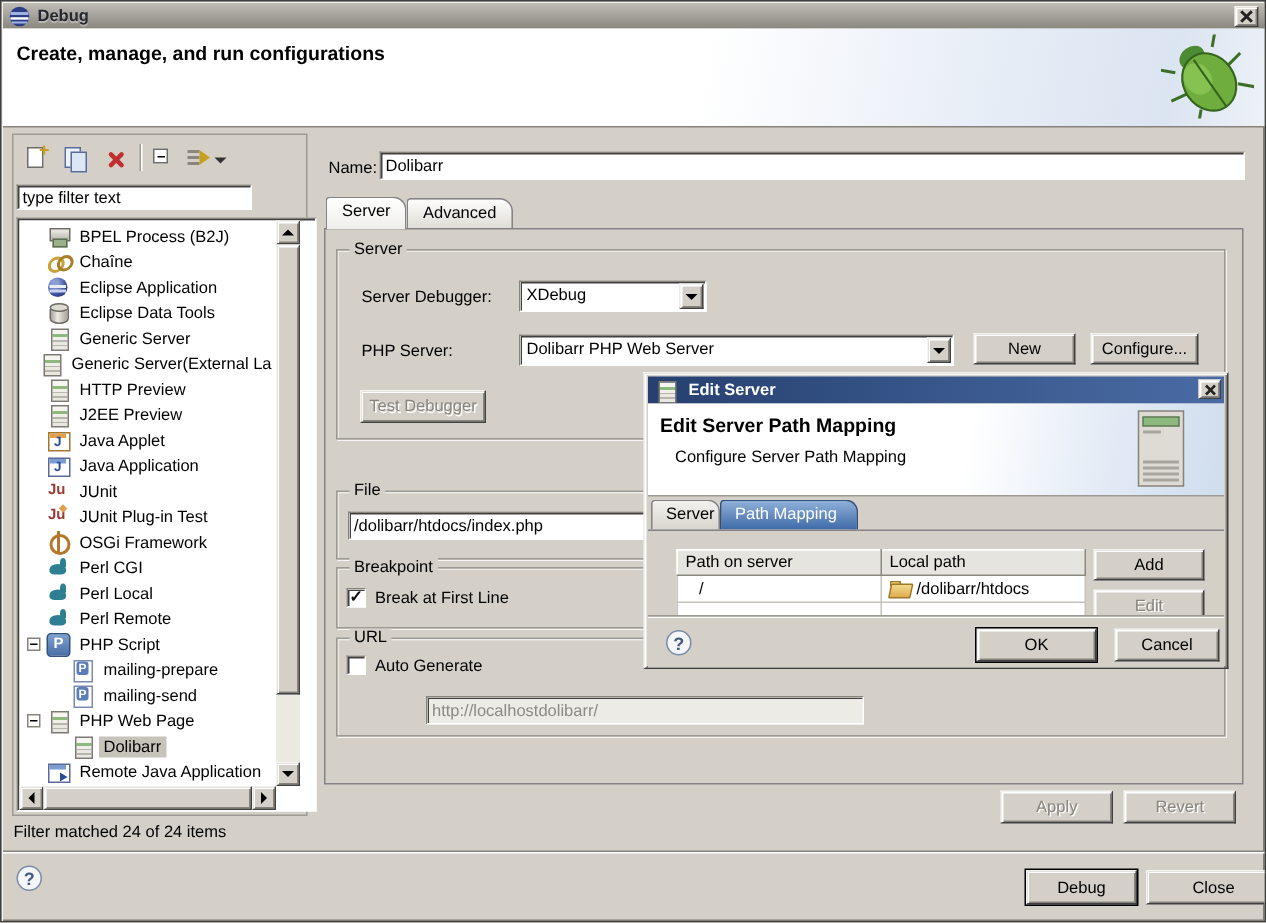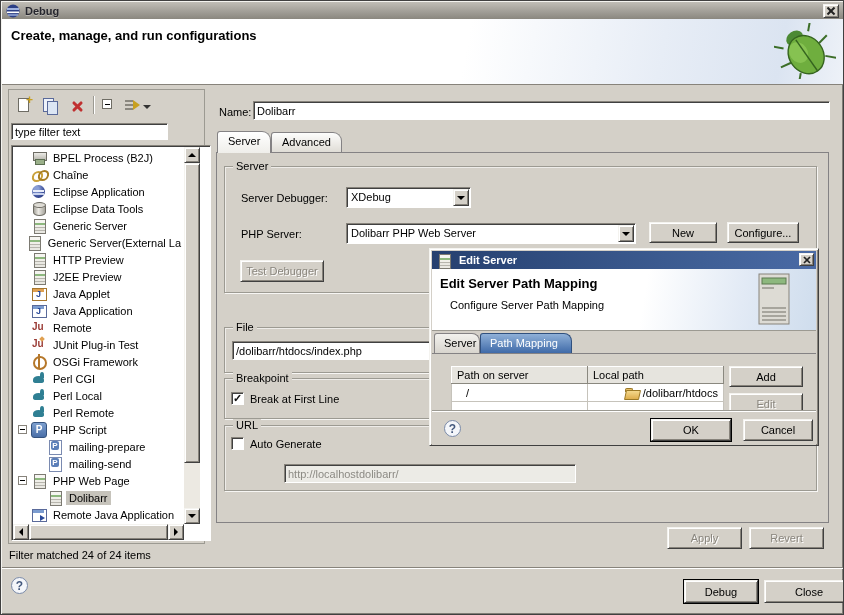--- a/index.html
+++ b/index.html
@@ -119,21 +119,21 @@
                 background:linear-gradient(100deg,#ffffff 55%,#e2eaf5 80%,#cfdded 100%); border-bottom:1px solid #9c9a92; }
   .dtab { position:absolute; height:20px; padding:3px 9px 0 9px; background:linear-gradient(#f2f1ed,#d8d5ce);
           border:1px solid #848284; border-bottom:none; border-radius:3px 8px 0 0; }
   .dtab.active { background:linear-gradient(180deg,#8fb0d8,#3f6aa8); color:#fff; border-color:#30507e; z-index:3; }
   #dlg-content { position:absolute; left:2px; top:104px; width:384px; height:57px; border-top:1px solid #848284; overflow:hidden; }
   #dlg-bottom { position:absolute; left:2px; top:161px; width:384px; height:35px; border-top:1px solid #9c9a92; box-shadow:0 1px 0 #fff inset; background:#d4d0c8; }
 
   table.pm { position:absolute; left:19px; top:12px; border-collapse:collapse; background:#fff; }
   table.pm th { width:136px; height:17px; background:#e6e4de; font-weight:normal; text-align:left; padding:0 5px; font-size:11px;
                 border:1px solid; border-color:#fff #8a887f #8a887f #fff; }
-  table.pm td { width:136px; height:18px; padding:0 5px; font-size:11px; border:1px solid #c6c3bb; background:#fff;text-align:right; }
+  table.pm td { width:136px; height:18px; padding:0 5px; font-size:11px; border:1px solid #c6c3bb; background:#fff; }
   .folder { display:inline-block; position:relative; width:14px; height:10px; margin-right:4px; top:1px; }
   .folder::before { content:""; position:absolute; left:0; top:0; width:6px; height:3px; background:#e8c06a; border:1px solid #9a7826; border-bottom:none; border-radius:2px 2px 0 0; }
   .folder::after { content:""; position:absolute; left:0; top:2px; width:13px; height:8px; background:linear-gradient(#f4d88c,#deae4e); border:1px solid #9a7826; border-radius:1px; transform:skewX(-12deg); }
 
   .helpicon { position:absolute; width:17px; height:17px; border:1px solid #7a8aa8; border-radius:50%; color:#44597e;
               font-weight:bold; text-align:center; line-height:16px; font-size:12px; background:#f4f6fa; }
 
   
   .g-new { position:absolute; left:4px; top:1px; width:11px; height:14px; background:#fff; border:1px solid #6e6c64; }
   .g-new::after { content:"+"; position:absolute; right:-5px; top:-6px; color:#c8a020; font-weight:bold; font-size:12px; }
@@ -258,21 +258,21 @@
         <div class="trow" style="top:138px">
             <span style="width:18px"></span>
             <span class="ti i-applet">
               <span class="bar"></span>
             </span>
             <span class="tlabel">Java Applet</span>
           </div>
         <div class="trow" style="top:172px">
             <span style="width:18px"></span>
             <span class="ti i-junit"></span>
-            <span class="tlabel">Remote</span>
+            <span class="tlabel">JUnit</span>
           </div>
         <div class="trow" style="top:189px">
             <span style="width:18px"></span>
             <span class="ti i-junitp"></span>
             <span class="tlabel">JUnit Plug-in Test</span>
           </div>
         <div class="trow" style="top:206px">
             <span style="width:18px"></span>
             <span class="ti i-osgi"></span>
             <span class="tlabel">OSGi Framework</span>

